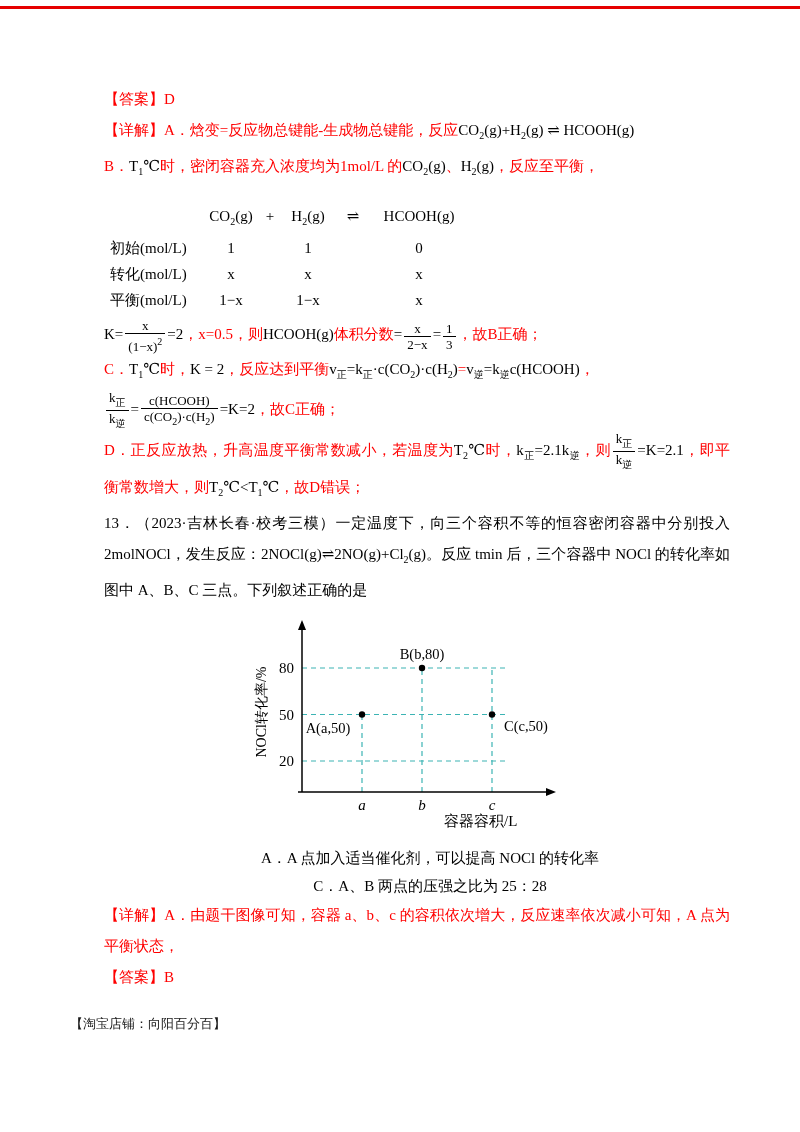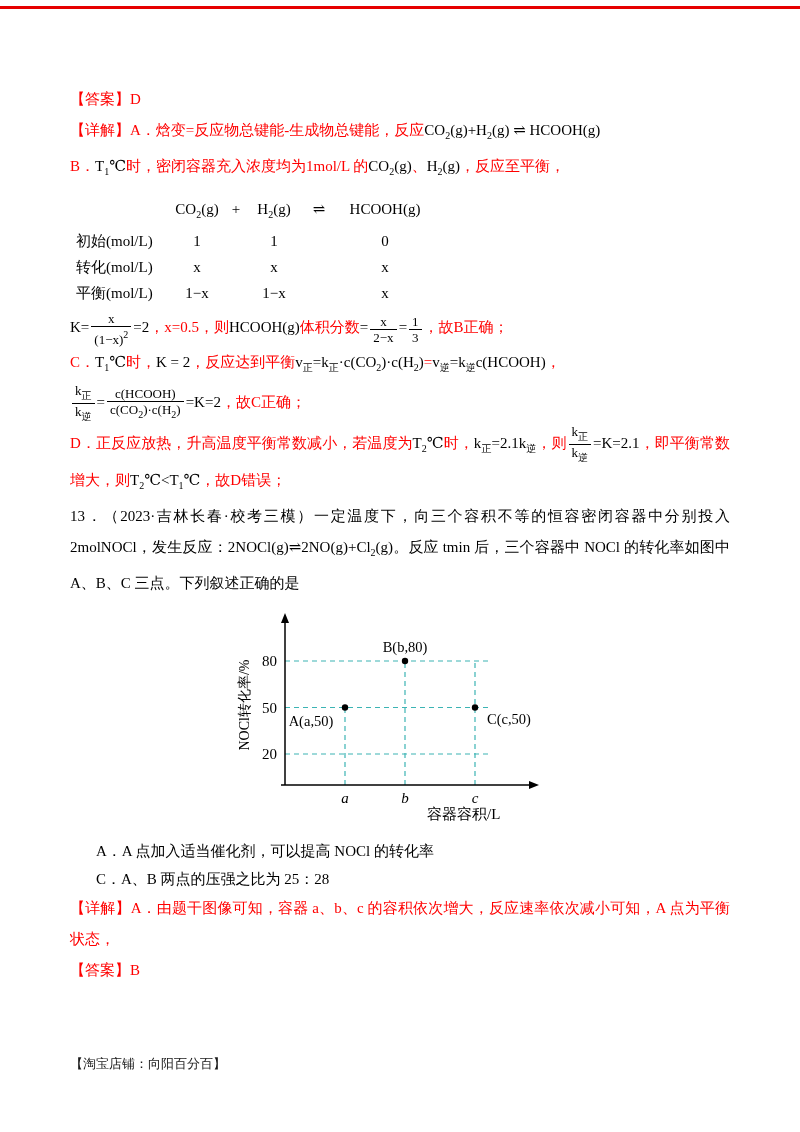--- a/index.html
+++ b/index.html
@@ -7,39 +7,39 @@
   body {
     position:relative;
     font-family:"Liberation Serif","DejaVu Serif",serif;
     color:#000;
     overflow:hidden;
   }
   .top-rule {
     position:absolute; top:6px; left:0; width:800px; height:3px;
     background:var(--rule-red,#e60000);
   }
-  .content { padding:84px 70px 0 70px; font-size:15px; }
+  .content { padding:84px 70px 0 104px; font-size:15px; }
   p.line { line-height:31px; text-align:justify; }
   .red { color:var(--accent-red,#ff0000); }
   .sb { font-size:10px; vertical-align:-4px; }
   .sp { font-size:10px; vertical-align:6px; }
   .frac {
     display:inline-block; vertical-align:middle; text-align:center;
     font-size:13px; line-height:15px; margin:0 2px;
   }
   .frac .num { display:block; padding:0 3px; border-bottom:1px solid currentColor; }
   .frac .den { display:block; padding:0 3px; }
-  .ice { margin:9px 0 5px 6px; }
+  .ice { margin:16px 0 5px 6px; }
   .ice-row { display:grid; grid-template-columns:95px 52px 26px 50px 40px 92px; line-height:26px; }
   .c { text-align:center; }
   .c.lab { text-align:left; }
-  .options p { line-height:28px; margin-left:26px; text-align:left; }
+  .options p { line-height:28px; margin-left:26px; text-align:center; }
   .chart-wrap { display:flex; justify-content:center; margin:6px 0 4px 0; }
   svg { font-family:"Liberation Serif","DejaVu Serif",serif; }
-  .footer { position:absolute; left:70px; top:1055px; font-size:13px; color:#1a1a1a; }
+  .footer { position:absolute; left:70px; top:1015px; font-size:13px; color:#1a1a1a; }
 </style>
 </head>
 <body>
 
 <div class="top-rule"></div>
 
 <div class="content">
   <p class="line"><span class="red">【答案】D</span></p>
   <p class="line"><span class="red">【详解】A．焓变=反应物总键能-生成物总键能，反应</span><span>CO</span><span class="sb">2</span><span>(g)+H</span><span class="sb">2</span><span>(g) ⇌ HCOOH(g)</span></p>
   <p class="line"><span class="red">B．</span><span>T</span><span class="sb">1</span><span>℃</span><span class="red">时，密闭容器充入浓度均为1mol/L 的</span><span>CO</span><span class="sb">2</span><span>(g)</span><span class="red">、</span><span>H</span><span class="sb">2</span><span>(g)</span><span class="red">，反应至平衡，</span></p>

